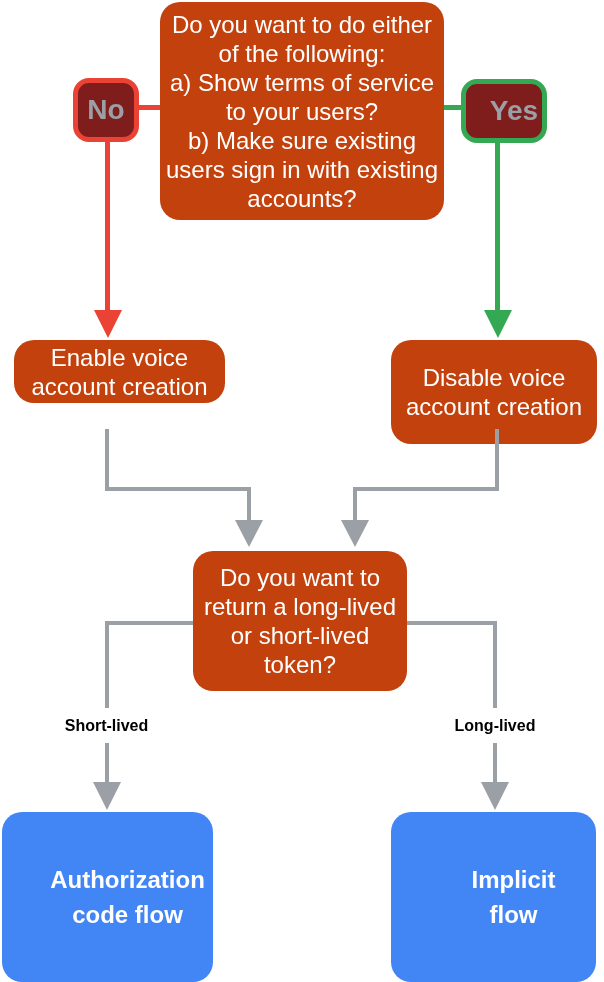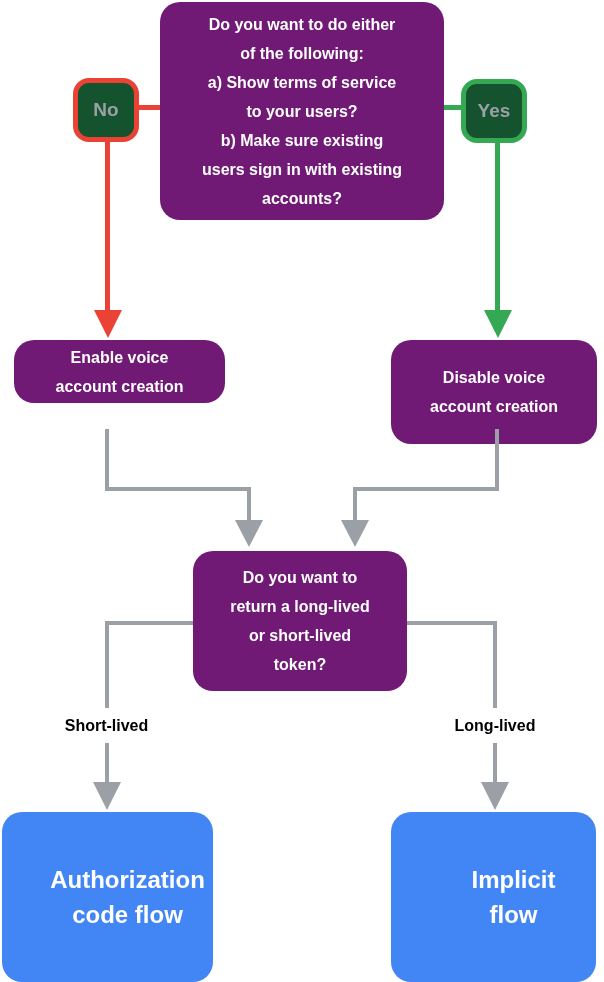--- a/index.html
+++ b/index.html
@@ -15,55 +15,55 @@
     position: absolute;
     display: flex;
     align-items: center;
     justify-content: center;
     text-align: center;
     white-space: pre-line;
     border-radius: 20px;
     box-sizing: border-box;
   }
   .node.gray {
-    background: #701a75;
+    background: #c2410c;
     color: #ffffff;
-    font-size: 16px;
+    font-size: 24px;
     line-height: 29px;
-    font-weight: 700;
+    font-weight: 400;
   }
   .node.blue {
     background: #4285f4;
     color: #ffffff;
     font-size: 24px;
     line-height: 35px;
     font-weight: bold;
     padding-left: 40px;
   }
   #q-main     { left: 160px; top: 2px;   width: 284px; height: 218px; }
   #enable     { left: 2px;   top: 340px; width: 211px; height: 63px; margin-left: 12px;  }
   #disable    { left: 391px; top: 340px; width: 206px; height: 104px;  }
   #q-token    { left: 193px; top: 551px; width: 214px; height: 140px; }
   #auth       { left: 2px;   top: 812px; width: 211px; height: 170px; }
   #implicit   { left: 391px; top: 812px; width: 205px; height: 170px; }
 
   .badge {
     position: absolute;
     width: 56px; height: 54px;
-    background: #14532d;
+    background: #7f1d1d;
     border-radius: 16px;
     display: flex; align-items: center; justify-content: center;
     font-weight: bold;
-    font-size: 19px;
+    font-size: 28px;
     color: #9aa0a6;
     box-sizing: content-box;
     z-index: 3;
   }
   #no-badge  { left: 73px;  top: 78px; border: 5px solid #ea4335; }
-  #yes-badge { left: 461px; top: 79px; border: 5px solid #34a853; }
+  #yes-badge { left: 461px; top: 79px; border: 5px solid #34a853; padding-left: 20px; }
 
   .line { position: absolute; }
   .line.red   { background: #ea4335; }
   .line.green { background: #34a853; }
   .line.gray  { background: #9aa0a6; }
 
   #no-line-h  { left: 139px; top: 105px; width: 21px;  height: 5px; }
   #no-line-v  { left: 105px; top: 140px; width: 5px;   height: 170px; }
   #yes-line-h { left: 444px; top: 105px; width: 17px;  height: 5px; }
   #yes-line-v { left: 495px; top: 141px; width: 5px;   height: 169px; }

